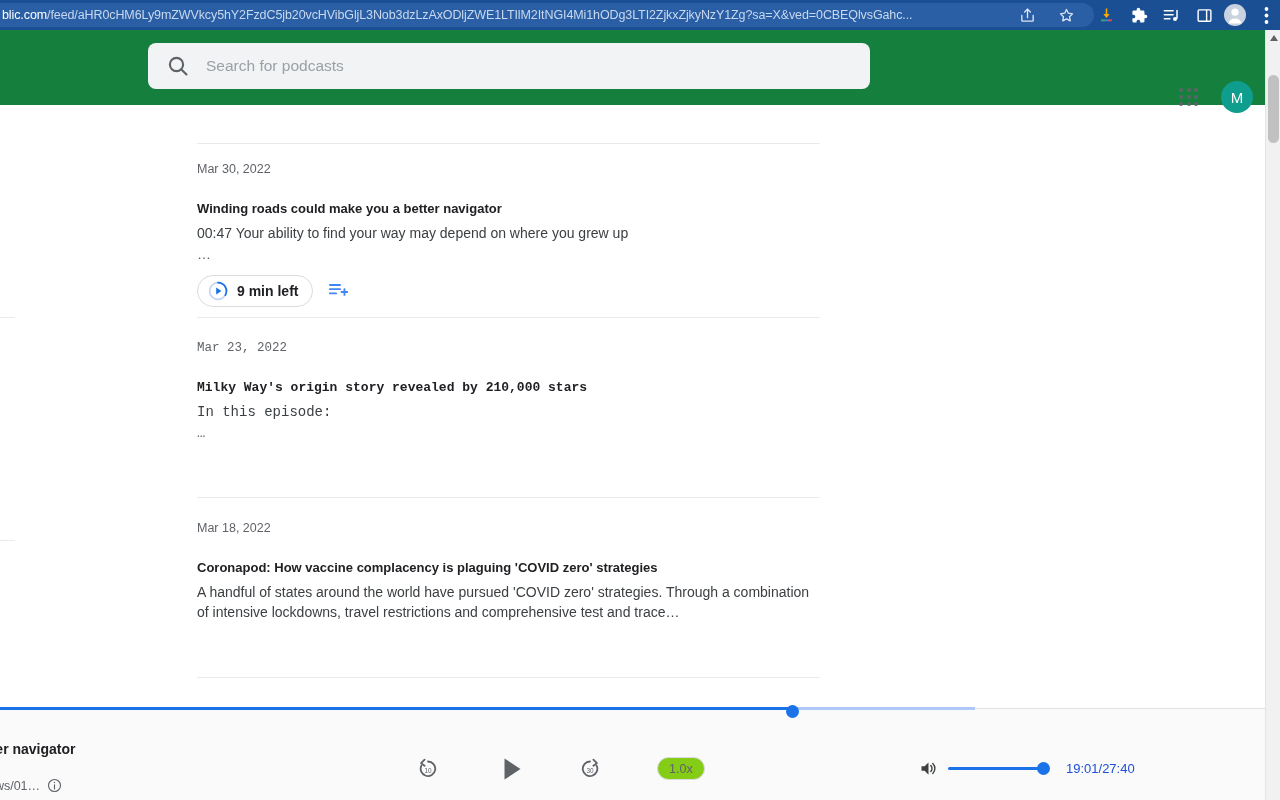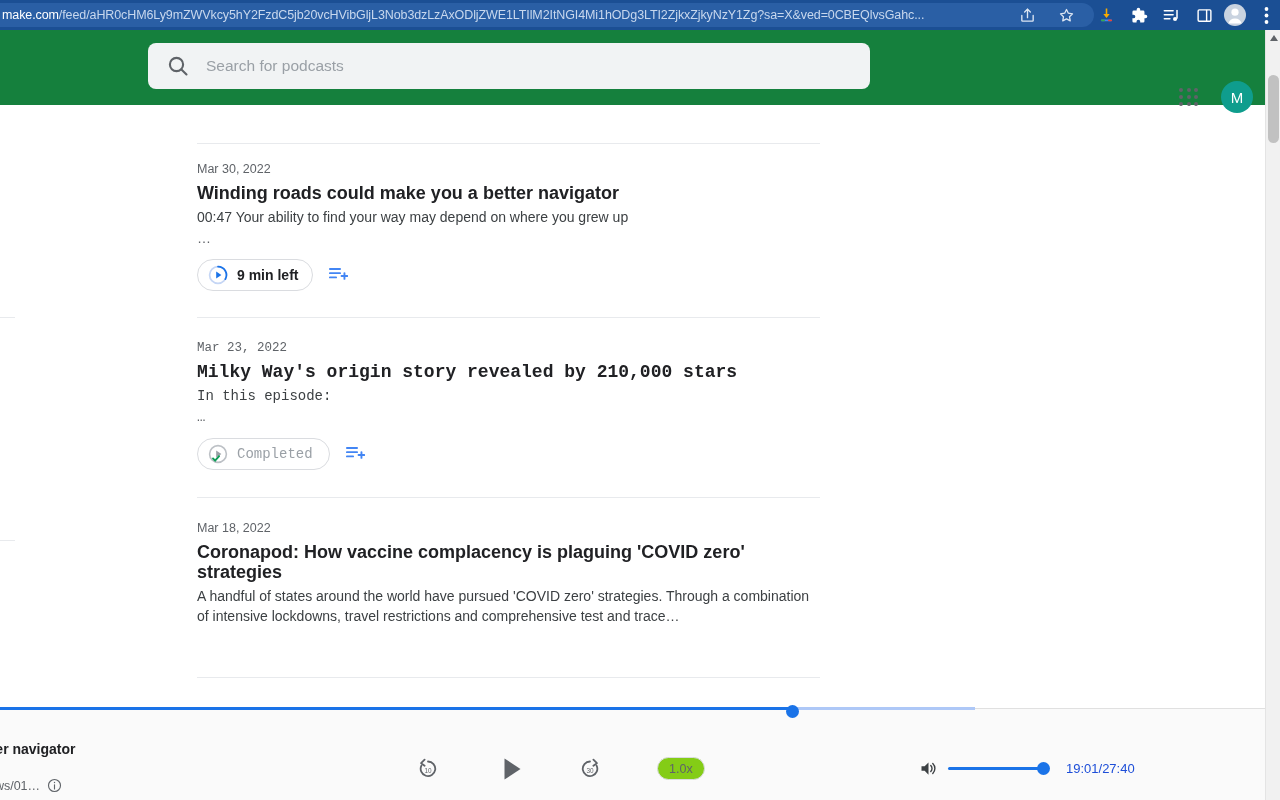--- a/index.html
+++ b/index.html
@@ -107,22 +107,22 @@
     width: 1265px; height: 615px;
     overflow: hidden;
   }
   .edge-rule { position: absolute; left: 0; width: 15px; height: 1px; background: #e8eaed; }
 
   .episode {
     position: absolute; left: 197px; width: 623px;
   }
   .ep-date { font-size: 12.5px; color: #5f6368; line-height: 16px; }
   .ep-title {
-    font-size: 18px; font-weight: bold; color: #202124;
-    line-height: 20px; margin-top: 6px;
+    font-size: 13px; font-weight: bold; color: #202124;
+    line-height: 20px; margin-top: 22px;
   }
   .ep-desc {
     font-size: 14px; color: #3c4043; line-height: 20px; margin-top: 4px;
   }
   .ep-ellipsis { font-size: 14px; color: #5f6368; line-height: 14px; margin-top: 4px; }
   .ep-actions { display: flex; align-items: center; margin-top: 14px; }
 
   .chip {
     display: inline-flex; align-items: center;
     height: 32px; padding: 0 14px 0 9px;
@@ -209,21 +209,21 @@
     position: absolute; left: 1066px; top: 52px;
     font-size: 13px; color: #1d4ed8; white-space: nowrap;
   }
 </style>
 </head>
 <body>
 
 <div id="browser-chrome">
   <div id="omnibox-pill">
     <div id="omnibox-url">
-      <span class="host">make.com</span><span>/feed/aHR0cHM6Ly9mZWVkcy5hY2FzdC5jb20vcHVibGljL3Nob3dzLzAxODljZWE1LTIlM2ItNGI4Mi1hODg3LTI2ZjkxZjkyNzY1Zg?sa=X&amp;ved=0CBEQlvsGahc...</span>
+      <span class="host">blic.com</span><span>/feed/aHR0cHM6Ly9mZWVkcy5hY2FzdC5jb20vcHVibGljL3Nob3dzLzAxODljZWE1LTIlM2ItNGI4Mi1hODg3LTI2ZjkxZjkyNzY1Zg?sa=X&amp;ved=0CBEQlvsGahc...</span>
     </div>
   </div>
 
   <div class="chrome-ico" style="left:1014px">
     <svg width="17" height="17" viewBox="0 0 24 24" fill="none" stroke="#dde6f3" stroke-width="1.9" stroke-linecap="round" stroke-linejoin="round">
       <path d="M4 12v7a1 1 0 0 0 1 1h14a1 1 0 0 0 1-1v-7"></path>
         <path d="M12 3v12"></path>
         <path d="M8 7l4-4 4 4"></path>
     </svg>
   </div>
@@ -370,41 +370,20 @@
     </div>
   </div>
 
   <div class="ep-divider" style="top:232px;"></div>
 
   <div class="episode" style="top:255px;font-family:Liberation Mono, monospace;">
     <div class="ep-date">Mar 23, 2022</div>
     <div class="ep-title">Milky Way's origin story revealed by 210,000 stars</div>
     <div class="ep-desc">In this episode:</div>
     <div class="ep-ellipsis">…</div>
-    <div class="ep-actions">
-      <div class="chip done">
-        <span class="chip-ico">
-          <svg width="22" height="22" viewBox="0 0 22 22" fill="none">
-            <circle cx="11" cy="11" r="8.4" stroke="#bdc1c6" stroke-width="1.6"></circle>
-            <path d="M9.2 7.6l5.2 3.4-5.2 3.4z" fill="#9aa0a6"></path>
-            <path d="M6 15.4l2.1 2.3 4-4.6" stroke="#0f9d58" stroke-width="1.9" stroke-linecap="round" stroke-linejoin="round" fill="none"></path>
-          </svg>
-        </span>
-        <span>Completed</span>
-      </div>
-      <div class="queue-btn">
-        <svg width="20" height="20" viewBox="0 0 20 20" fill="#4285f4">
-          <rect x="1" y="3" width="12" height="1.9" rx="0.9"></rect>
-          <rect x="1" y="7.2" width="12" height="1.9" rx="0.9"></rect>
-          <rect x="1" y="11.4" width="8" height="1.9" rx="0.9"></rect>
-          <rect x="12.6" y="10.1" width="7.6" height="1.9" rx="0.9"></rect>
-          <rect x="15.5" y="7.2" width="1.9" height="7.6" rx="0.9"></rect>
-        </svg>
-      </div>
-    </div>
   </div>
 
   <div class="ep-divider" style="top:412px;"></div>
 
   <div class="episode" style="top:435px;">
     <div class="ep-date">Mar 18, 2022</div>
     <div class="ep-title">Coronapod: How vaccine complacency is plaguing 'COVID zero' strategies</div>
     <div class="ep-desc">A handful of states around the world have pursued 'COVID zero' strategies. Through a combination of intensive lockdowns, travel restrictions and comprehensive test and trace…</div>
   </div>
 

